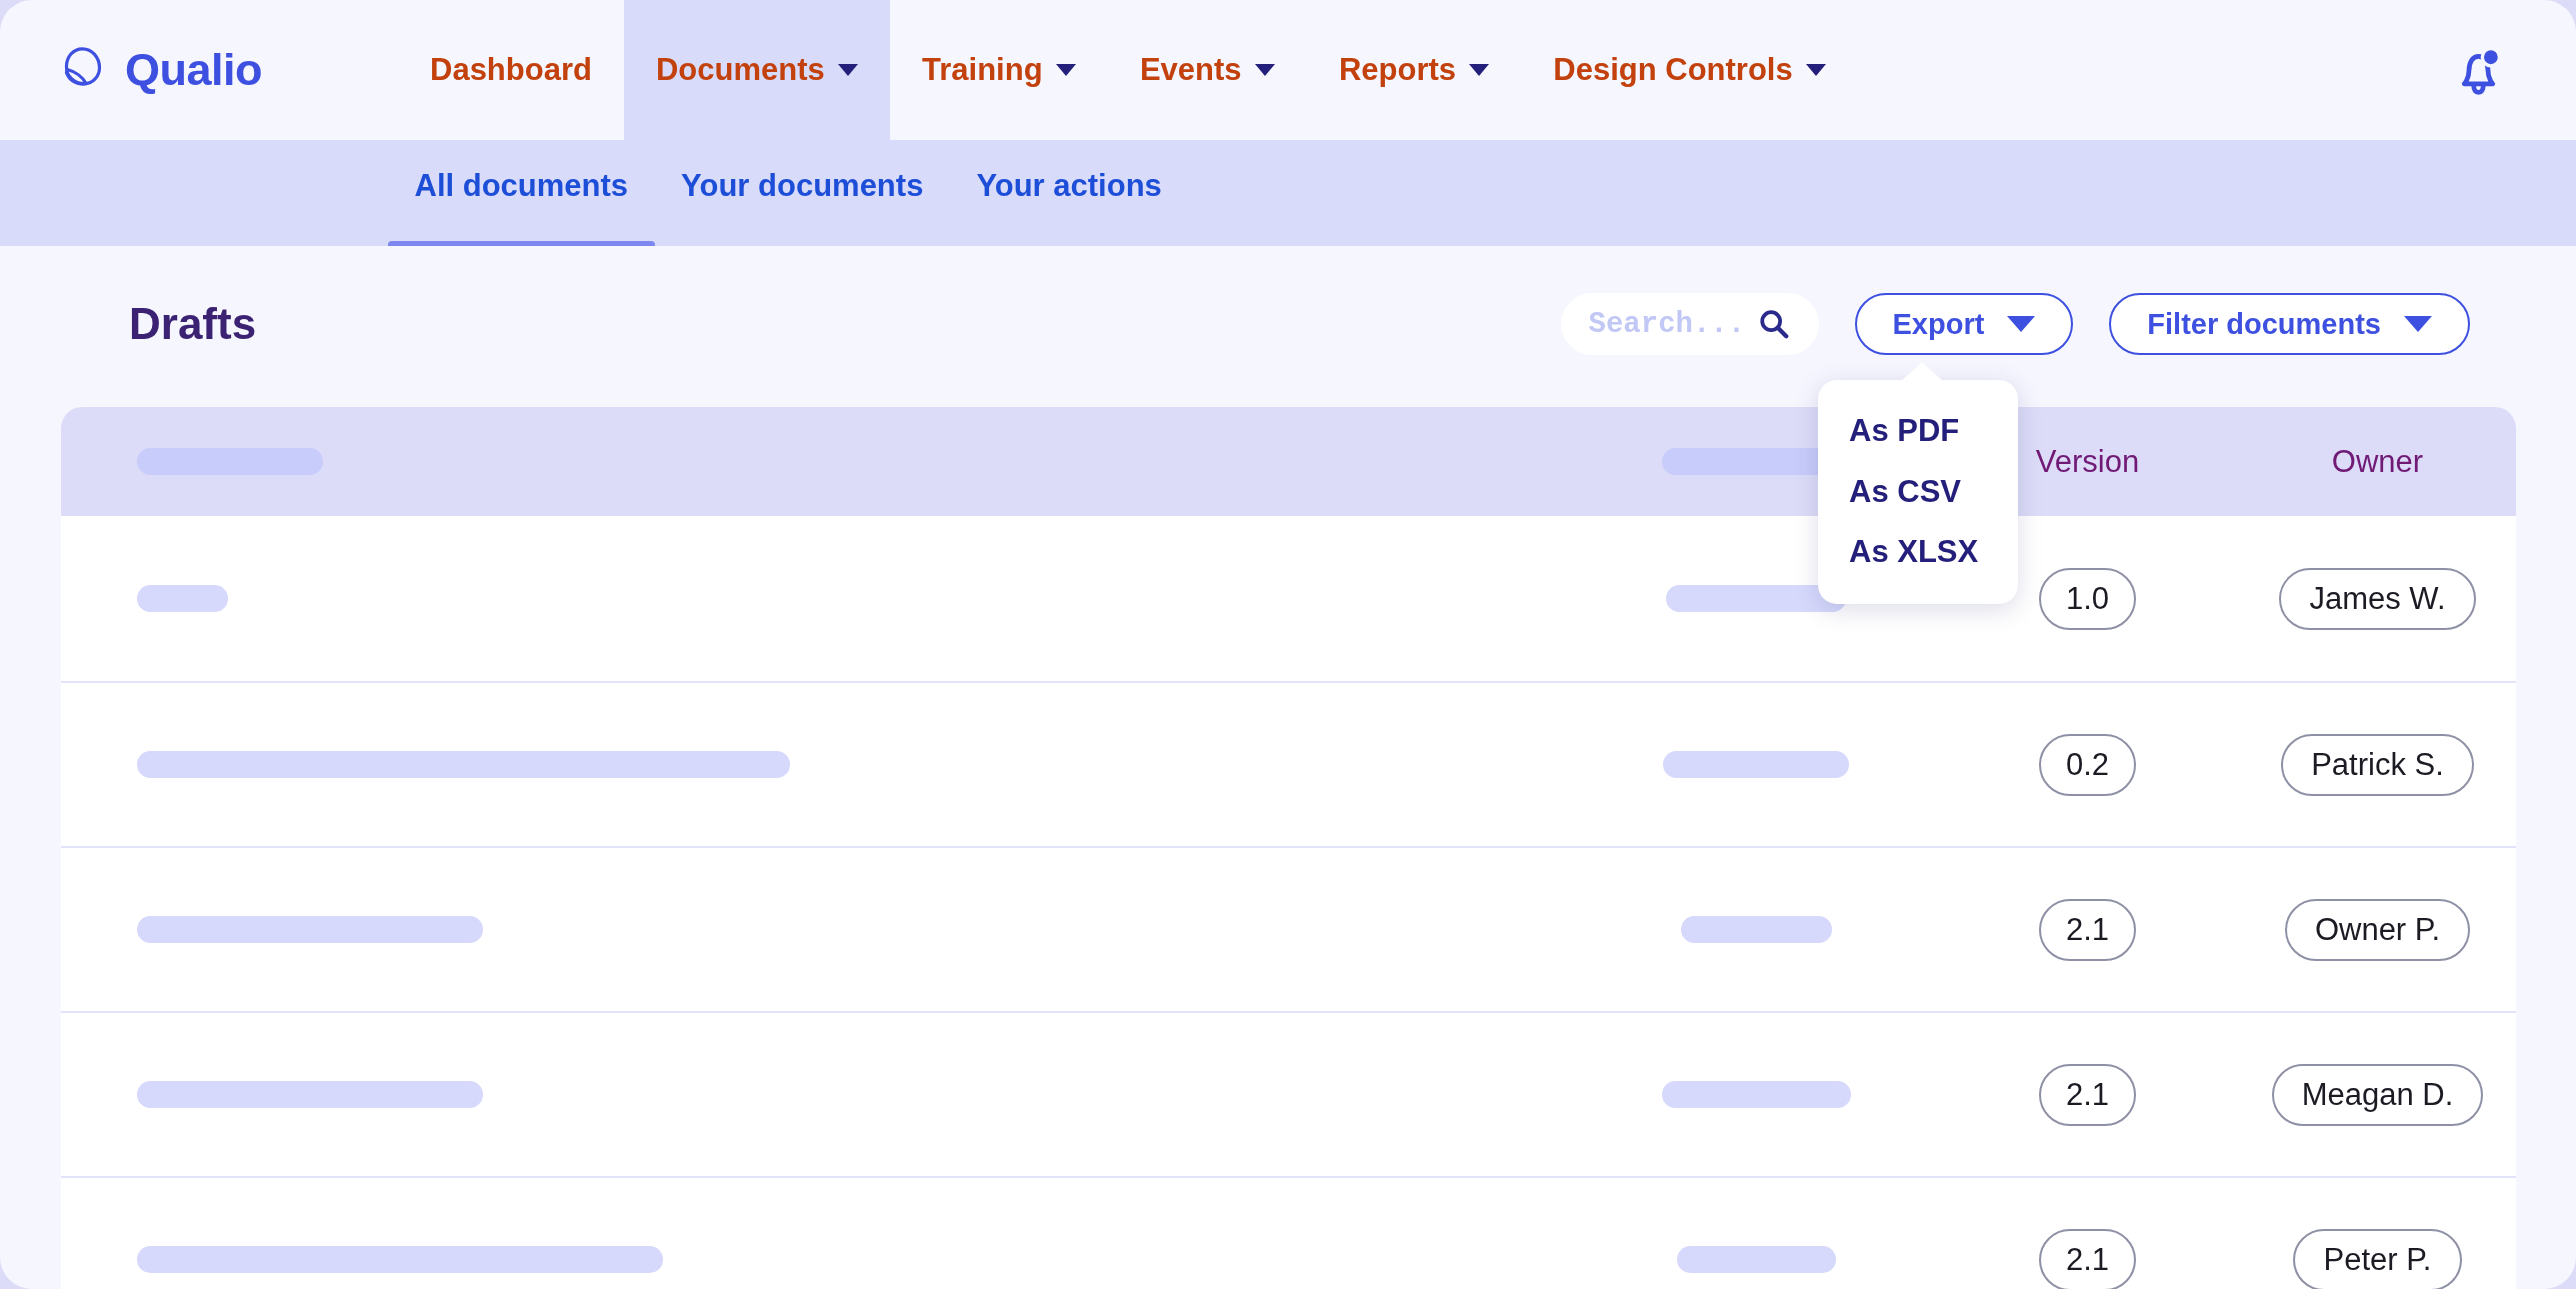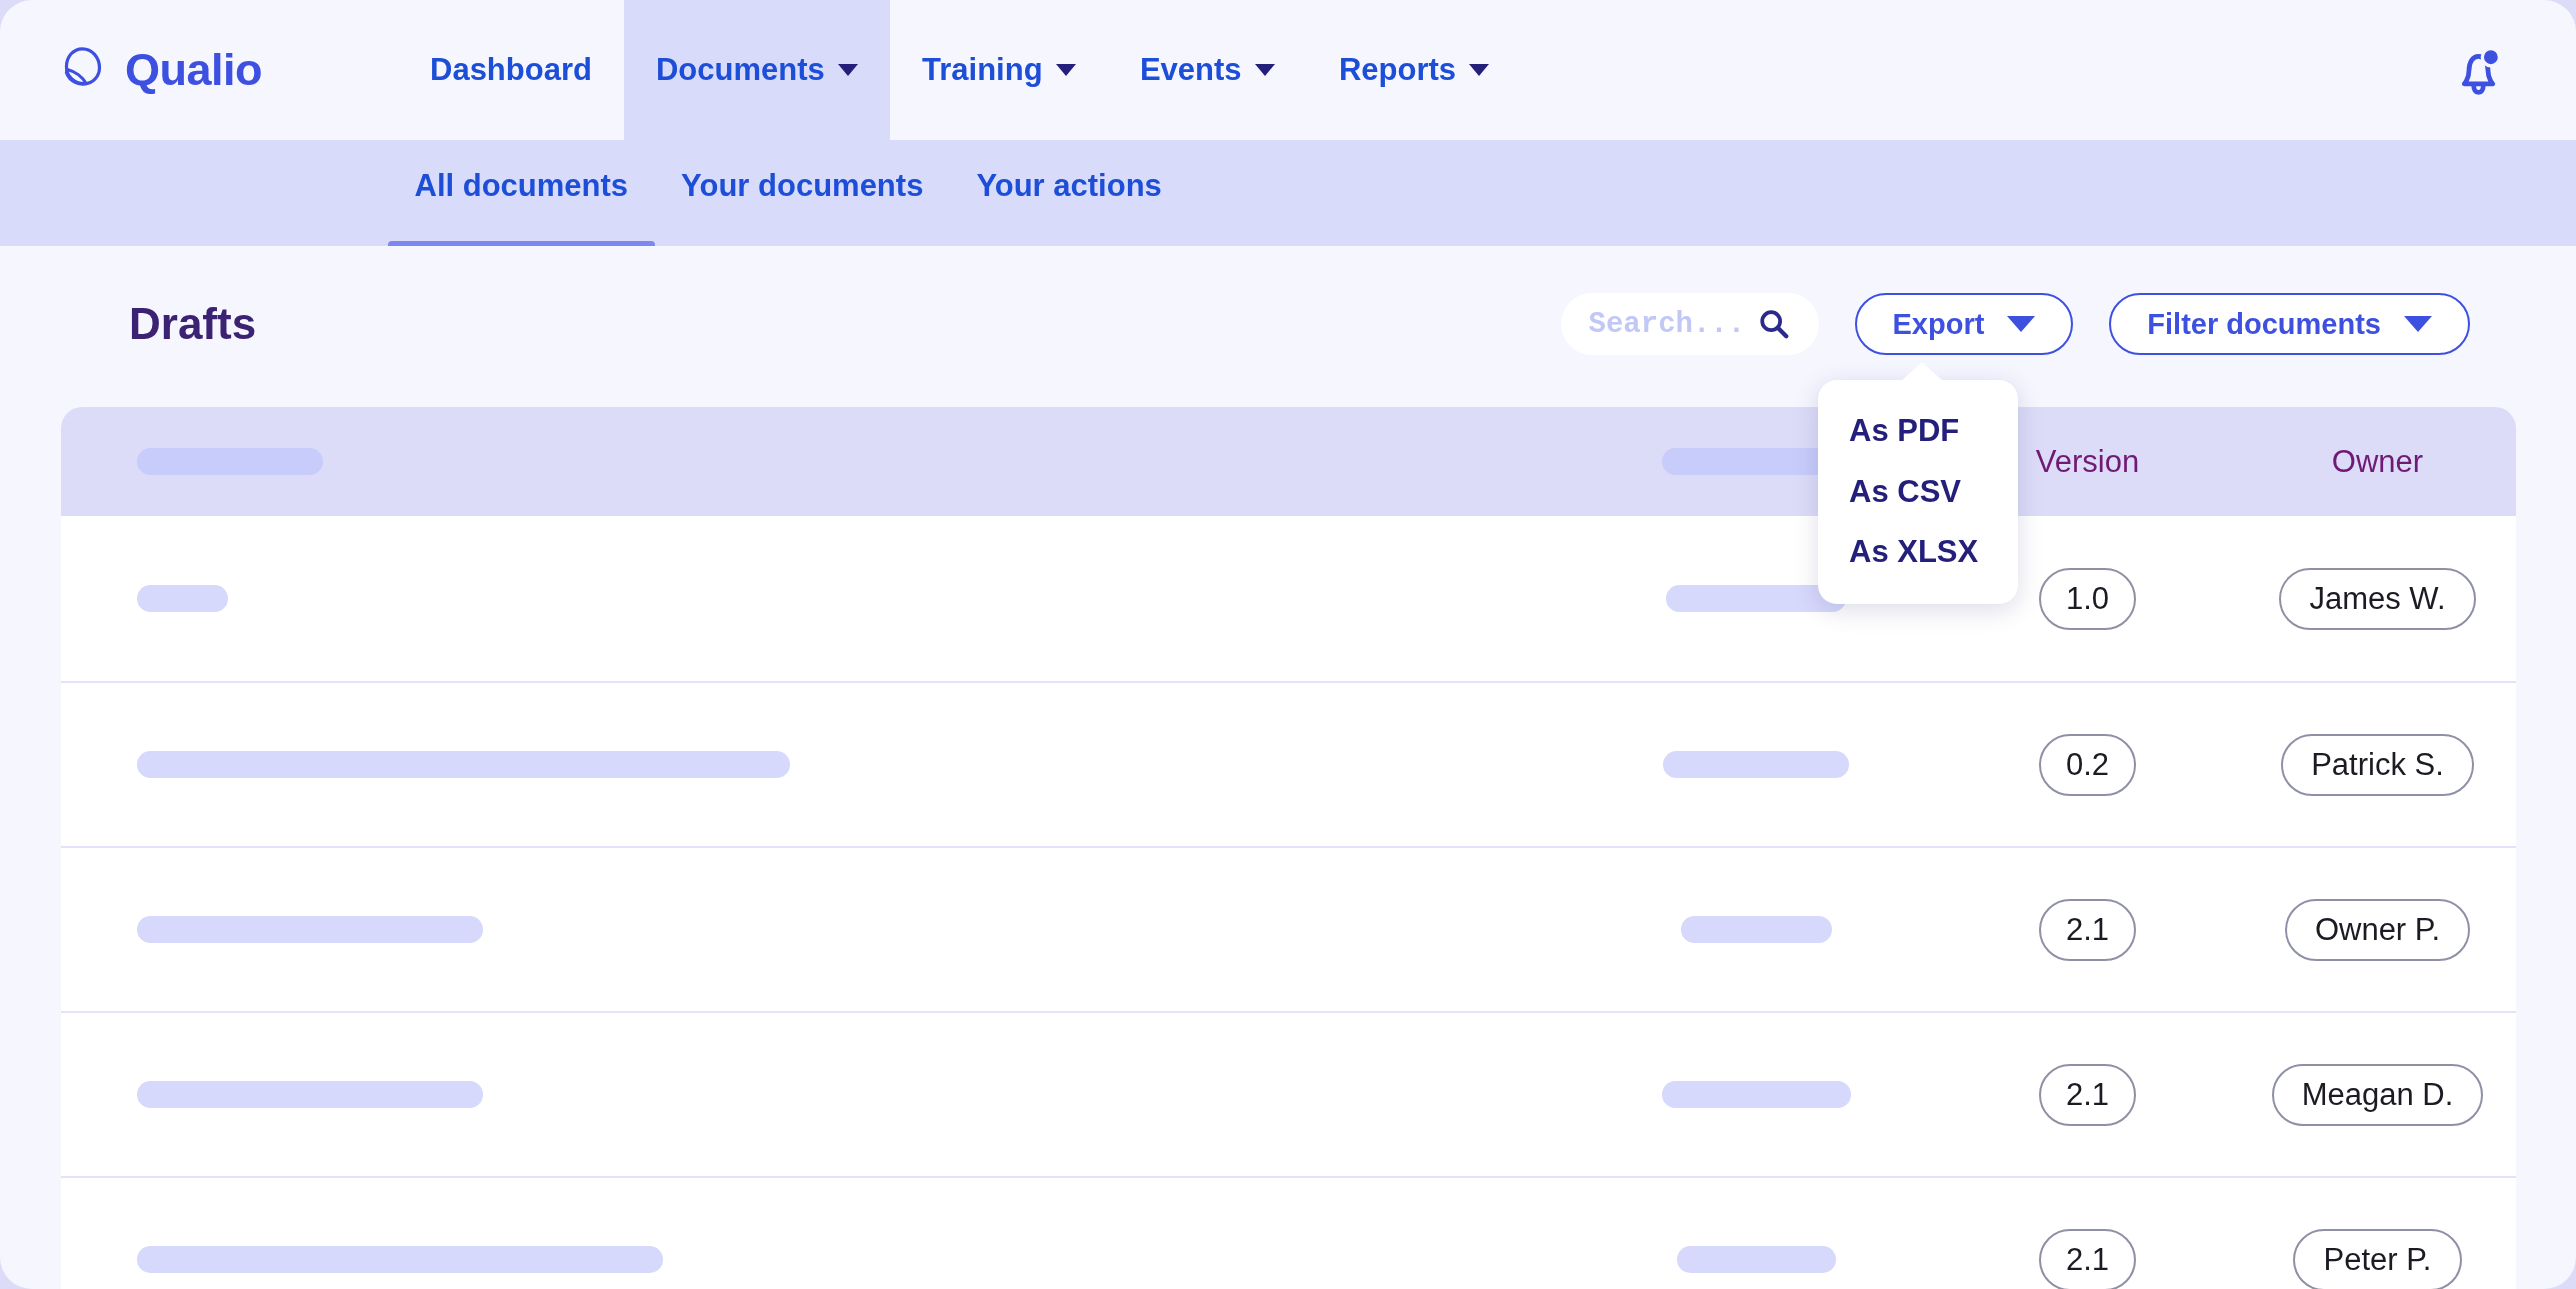--- a/index.html
+++ b/index.html
@@ -65,21 +65,21 @@
     height: 140px;
   }
   .nav-item {
     display: flex;
     align-items: center;
     gap: 13.3px;
     padding: 0 32px;
     height: 140px;
     font-size: 31px;
     font-weight: 700;
-    color: #1d4ed8;
+    color: #c2410c;
     cursor: pointer;
     white-space: nowrap;
   }
   .nav-item.active {
     background: #d9dbfb;
   }
   .caret {
     display: inline-block;
     width: 0; height: 0;
     border-left: 10.4px solid transparent;
@@ -337,20 +337,24 @@
       <div class="nav-item">
         <span>Events</span>
         <span class="caret"></span>
       </div>
 
       <div class="nav-item">
         <span>Reports</span>
         <span class="caret"></span>
       </div>
 
+      <div class="nav-item">
+        <span>Design Controls</span>
+        <span class="caret"></span>
+      </div>
 
     </div>
 
     <div class="bell-wrap">
       <svg viewBox="0 0 62 62" width="59" height="59">
         <path d="M16 44 C16 44 21 39 21 30 C21 21 25 15 31 15 C37 15 41 21 41 30 C41 39 46 44 46 44 Z" fill="none" stroke="#3d50e0" stroke-width="5" stroke-linejoin="round"></path>
         <path d="M26 46 C26 50 28 53 31 53 C34 53 36 50 36 46" fill="none" stroke="#3d50e0" stroke-width="5" stroke-linecap="round"></path>
         <circle cx="44" cy="16" r="9" fill="#3d50e0" stroke="#f5f6fe" stroke-width="3.5"></circle>
       </svg>
     </div>

